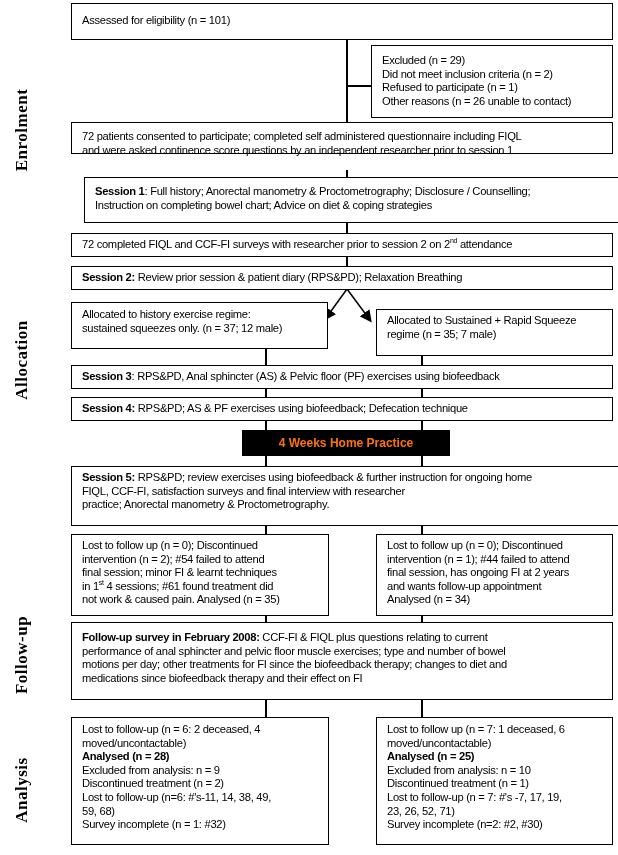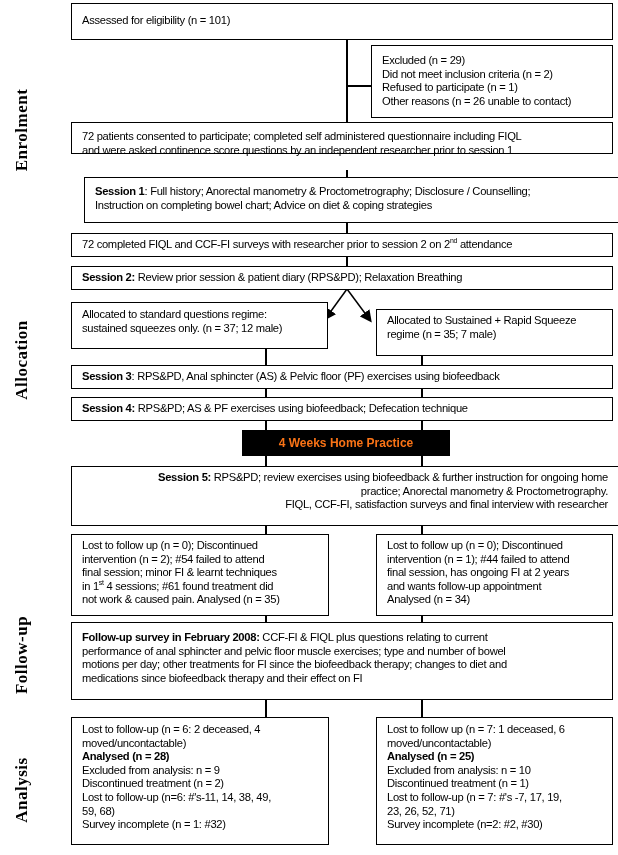--- a/index.html
+++ b/index.html
@@ -87,45 +87,45 @@
 
 <div class="box" style="left:71px;top:233px;width:542px;height:24px;padding-top:4px;">
   <span>72 completed FIQL and CCF-FI surveys with researcher prior to session 2 on 2</span><sup>nd</sup><span> attendance</span>
 </div>
 
 <div class="box" style="left:71px;top:266px;width:542px;height:24px;padding-top:4px;">
   <b>Session 2:</b><span>  Review prior session &amp; patient diary (RPS&amp;PD); Relaxation Breathing</span>
 </div>
 
 <div class="box" style="left:71px;top:302px;width:257px;height:47px;padding-top:5px;">
-  <span class="line">Allocated to standard questions regime:</span>
+  <span class="line">Allocated to history exercise regime:</span>
   <span class="line">sustained squeezes only. (n = 37; 12 male)</span>
 </div>
 
 <div class="box" style="left:376px;top:300px;width:237px;height:47px;padding-top:4px;margin-top:9px;">
   <span class="line">Allocated to Sustained + Rapid Squeeze</span>
   <span class="line">regime (n = 35; 7 male)</span>
 </div>
 
 <div class="box" style="left:71px;top:365px;width:542px;height:24px;padding-top:4px;">
   <b>Session 3</b><span>:  RPS&amp;PD,  Anal sphincter (AS) &amp; Pelvic floor (PF) exercises using biofeedback</span>
 </div>
 
 <div class="box" style="left:71px;top:397px;width:542px;height:24px;padding-top:4px;">
   <b>Session 4:</b><span> RPS&amp;PD;  AS  &amp; PF  exercises using biofeedback; Defecation technique</span>
 </div>
 
 <div class="black" style="left:242px;top:430px;width:208px;height:26px;">
   <span>4 Weeks Home Practice</span>
 </div>
 
-<div class="box" style="left:71px;top:466px;width:548px;height:60px;padding-top:4px;text-align:right;">
+<div class="box" style="left:71px;top:466px;width:548px;height:60px;padding-top:4px;">
   <span class="line"><b>Session 5:</b><span>  RPS&amp;PD; review exercises using biofeedback &amp; further instruction for ongoing home</span></span>
+  <span class="line">FIQL, CCF-FI,  satisfaction surveys and final interview with researcher</span>
   <span class="line">practice; Anorectal manometry &amp; Proctometrography.</span>
-  <span class="line">FIQL, CCF-FI,  satisfaction surveys and final interview with researcher</span>
 </div>
 
 <div class="box" style="left:71px;top:534px;width:258px;height:82px;padding-top:4px;">
   <span class="line">Lost to follow up (n = 0);  Discontinued</span>
   <span class="line">intervention (n = 2); #54 failed to attend</span>
   <span class="line">final session; minor FI &amp; learnt techniques</span>
   <span class="line"><span>in 1</span><sup>st</sup><span> 4 sessions; #61 found treatment did</span></span>
   <span class="line">not work &amp; caused pain. Analysed (n = 35)</span>
 </div>
 

